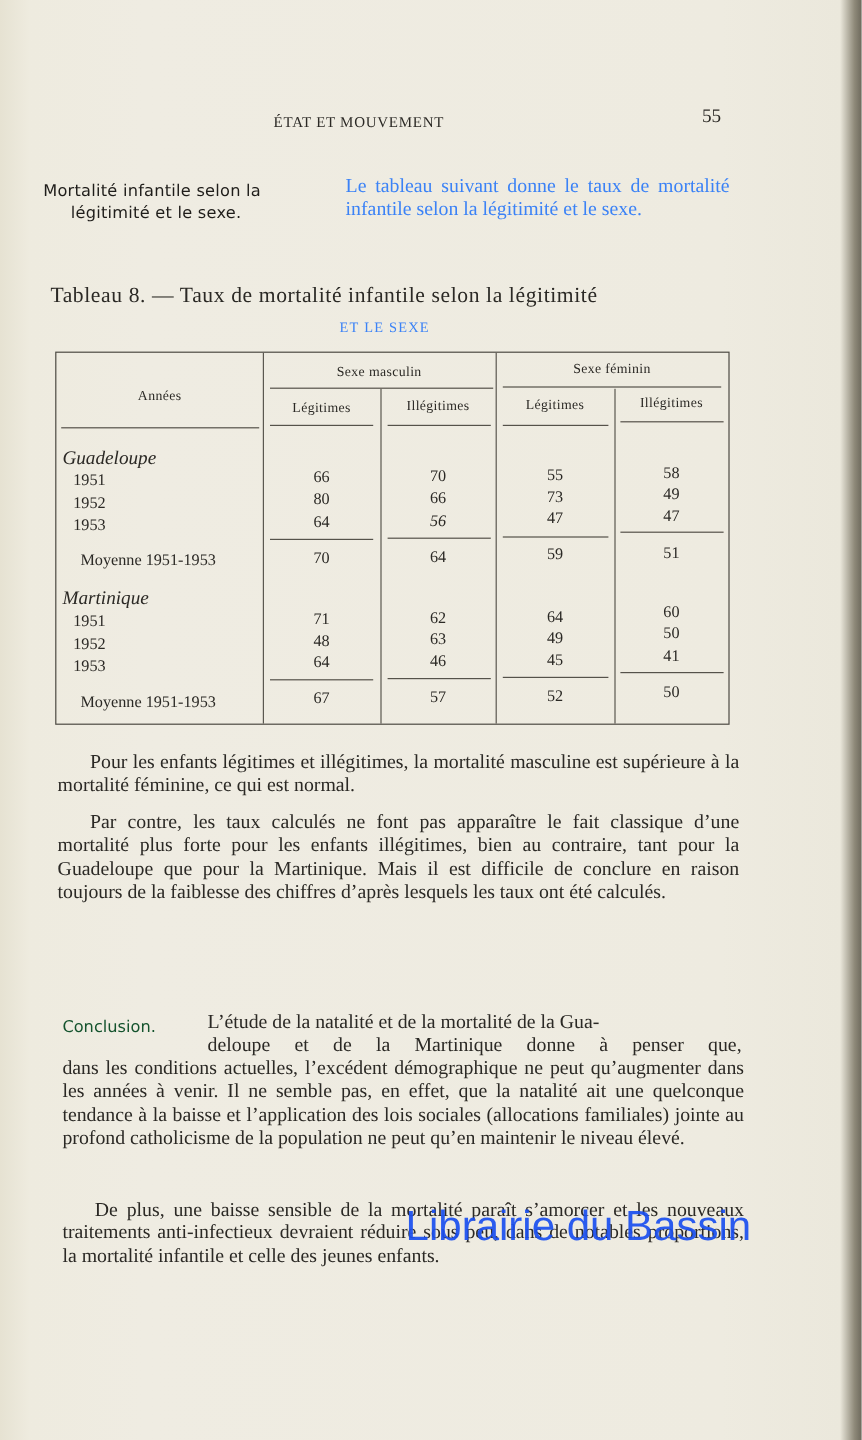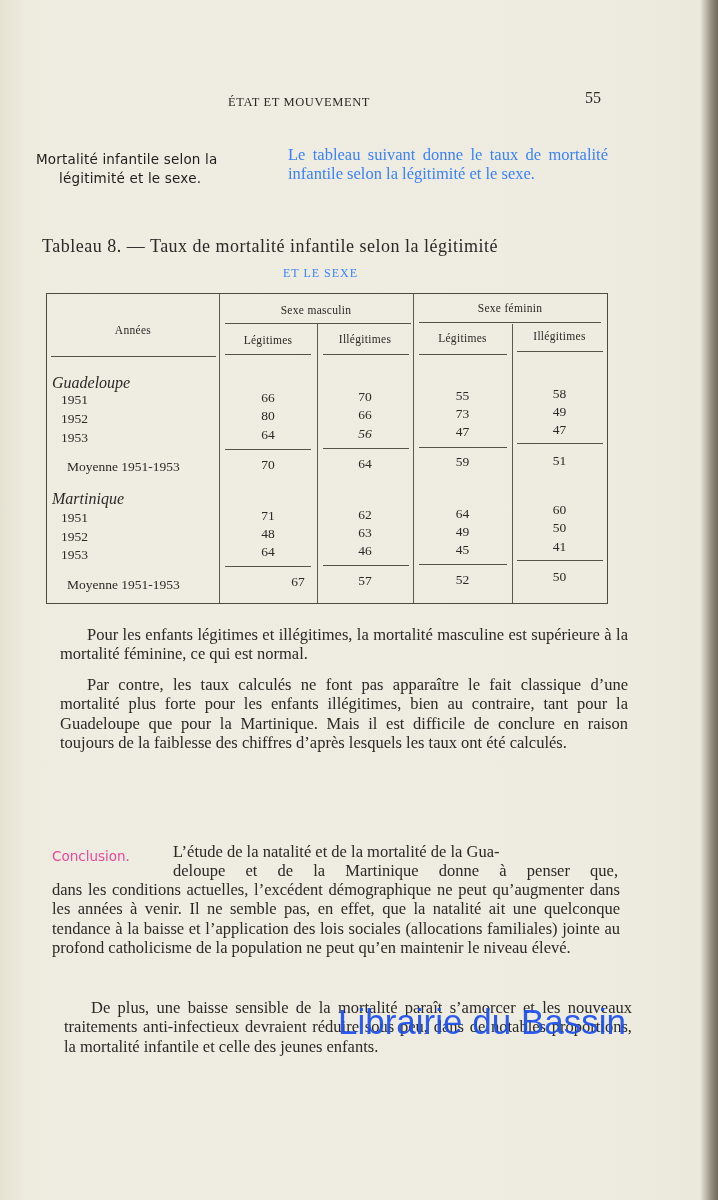--- a/index.html
+++ b/index.html
@@ -50,26 +50,26 @@
     .cell {
       position: absolute; text-align: center; font-size: 13.5px; color: #2b2925;
     }
     .hdr { font-size: 11.5px; letter-spacing: 0.3px; }
     .rowlabel { position: absolute; font-size: 13.5px; color: #2b2925; }
     .region { font-style: italic; font-size: 16px; }
 
     .para {
       position: absolute; font-size: 16.5px; line-height: 19.4px; text-align: justify; color: #2b2925;
     }
-    .indent { text-indent: 27px; margin-left: 12px; }
+    .indent { text-indent: 27px; }
 
     .conclusion-label {
       position: absolute; left: 52px; top: 848px;
       font-family: "DejaVu Sans", "Liberation Sans", sans-serif;
-      font-size: 13.5px; color: #ec4899;
+      font-size: 13.5px; color: #14532d;
     }
 
     .watermark {
       position: absolute; left: 338px; top: 1002px;
       font-family: "Liberation Sans", "DejaVu Sans", sans-serif;
       font-size: 35px; color: #1a4ff0; opacity: 0.92; letter-spacing: 0px;
     }
   </style>
 </head>
 <body>
@@ -150,21 +150,21 @@
 
     <div class="rowlabel region" style="left:5px; top:196px;">Martinique</div>
     <div class="rowlabel" style="left:14px; top:216px;">1951</div>
     <div class="rowlabel" style="left:14px; top:235px;">1952</div>
     <div class="rowlabel" style="left:14px; top:253px;">1953</div>
     <div class="rowlabel" style="left:20px; top:283px;">Moyenne 1951-1953</div>
 
     <div class="cell" style="left:172px; width:98px; top:214px;">71</div>
     <div class="cell" style="left:172px; width:98px; top:232px;">48</div>
     <div class="cell" style="left:172px; width:98px; top:250px;">64</div>
-    <div class="cell" style="left:172px; width:98px; top:280px;margin-left:30px;">67</div>
+    <div class="cell" style="left:172px; width:98px; top:280px;">67</div>
 
     <div class="cell" style="left:270px; width:96px; top:213px;">62</div>
     <div class="cell" style="left:270px; width:96px; top:231px;">63</div>
     <div class="cell" style="left:270px; width:96px; top:249px;">46</div>
     <div class="cell" style="left:270px; width:96px; top:279px;">57</div>
 
     <div class="cell" style="left:366px; width:99px; top:212px;">64</div>
     <div class="cell" style="left:366px; width:99px; top:230px;">49</div>
     <div class="cell" style="left:366px; width:99px; top:248px;">45</div>
     <div class="cell" style="left:366px; width:99px; top:278px;">52</div>

